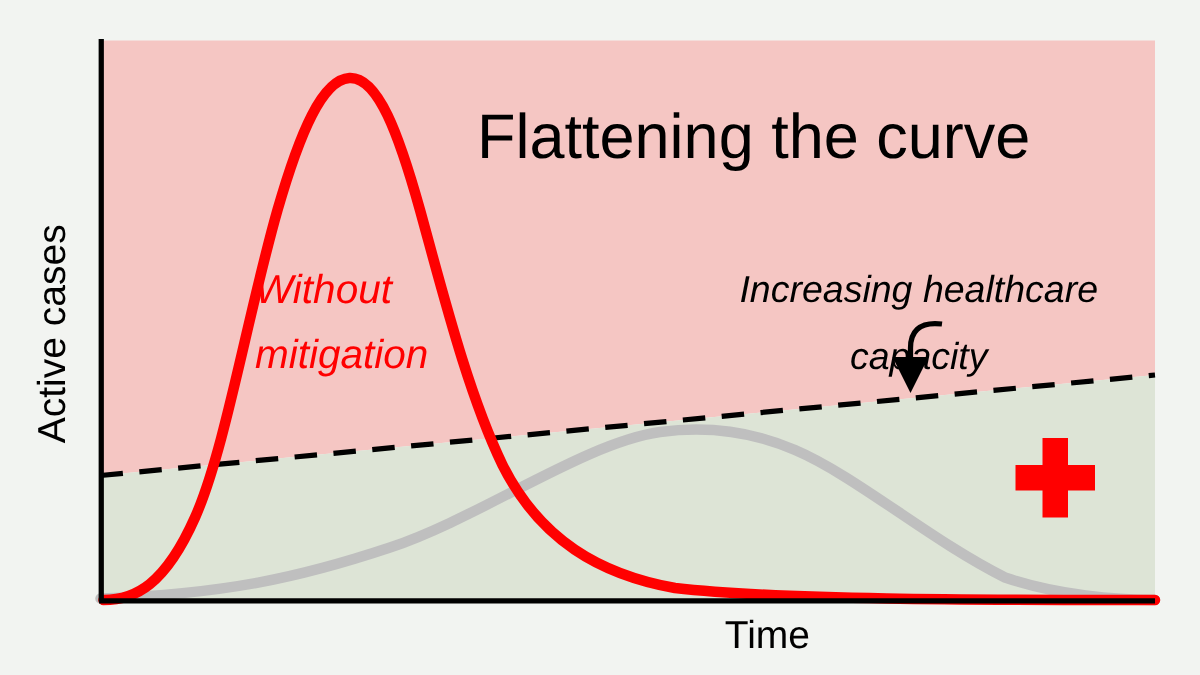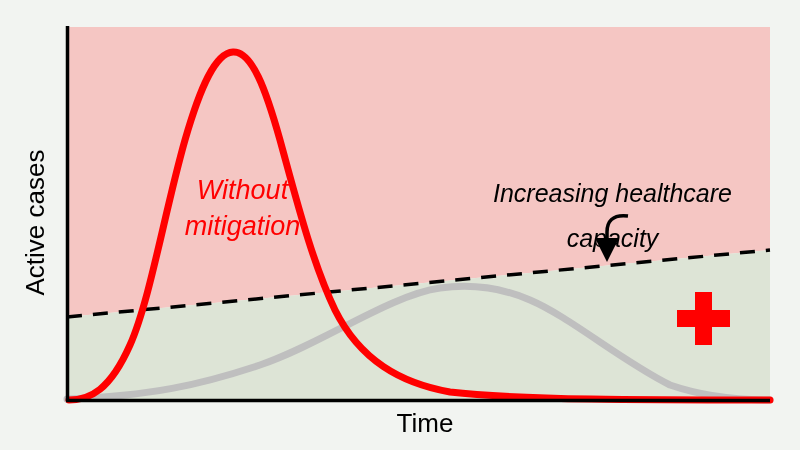--- a/index.html
+++ b/index.html
@@ -41,32 +41,32 @@
     width: 160px;
     text-align: center;
     font-size: 26px;
     transform: rotate(-90deg);
     transform-origin: 50% 50%;
   }
   #x-axis-label {
     left: 310px;
     top: 408px;
     width: 230px;
-    text-align: center;
+    text-align: right;
     font-size: 26px;
   }
   #without-mitigation {
     left: 170px;
     top: 172px;
     width: 145px;
-    text-align: center;
+    text-align: left;
     color: #ff0000;
     font-style: italic;
     font-size: 27px;
-    line-height: 36px;
+    line-height: 43px;
   }
   #capacity-note {
     left: 455px;
     top: 171px;
     width: 315px;
     text-align: center;
     font-style: italic;
     font-size: 25px;
     line-height: 45px;
   }
@@ -104,20 +104,21 @@
              C 612,214 607,222 607,232
              L 607,240" fill="none" stroke="#000000" stroke-width="3.5" stroke-linecap="butt"></path>
     <polygon points="595,238 619,238 607,262" fill="#000000"></polygon>
 
     <polygon points="695,292 712,292 712,310 730,310 730,327 712,327 712,345 695,345 695,327 677,327 677,310 695,310" fill="#ff0000"></polygon>
 
     <line x1="67.5" y1="26" x2="67.5" y2="401" stroke="#000000" stroke-width="3.5"></line>
     <line x1="66" y1="400.5" x2="770" y2="400.5" stroke="#000000" stroke-width="3.5"></line>
   </svg>
 
+  <div class="txt" id="chart-title">Flattening the curve</div>
 
   <div class="txt" id="y-axis-label">Active cases</div>
 
   <div class="txt" id="x-axis-label">Time</div>
 
   <div class="txt" id="without-mitigation">Without
 mitigation</div>
 
   <div class="txt" id="capacity-note">Increasing healthcare
 capacity</div>

